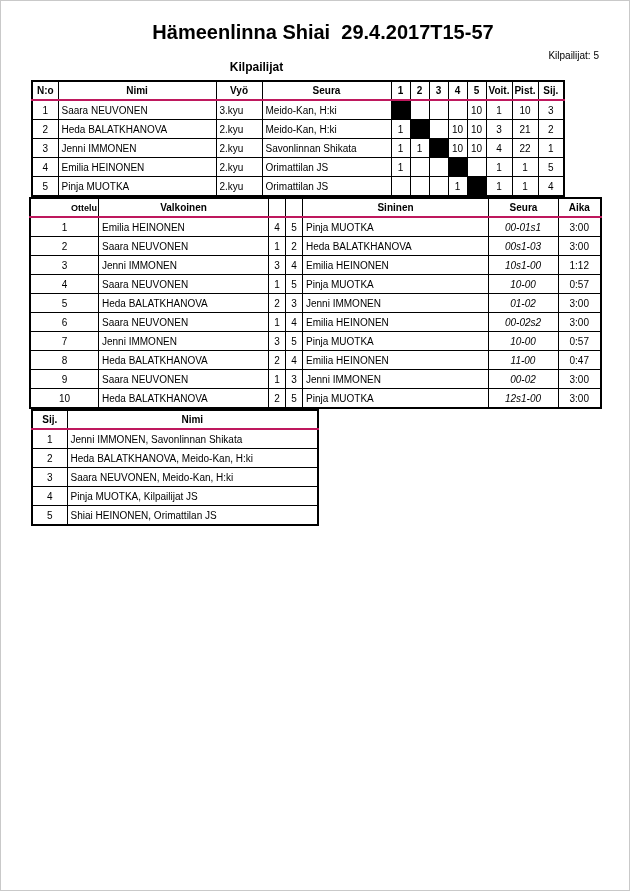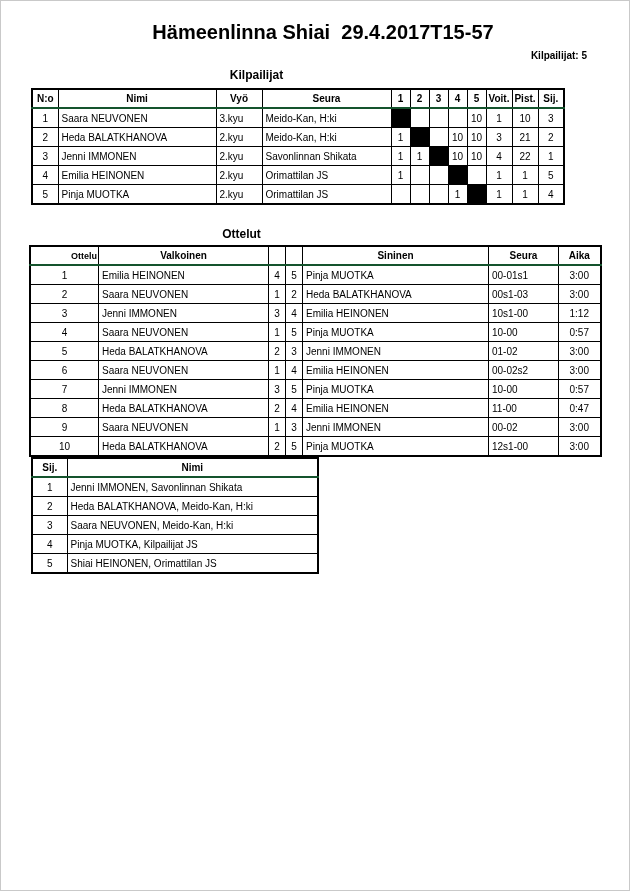--- a/index.html
+++ b/index.html
@@ -1,30 +1,30 @@
 <!DOCTYPE html>
 <html><head>
 <meta charset="utf-8">
 <style>
   html,body{margin:0;padding:0;}
   body{width:630px;height:891px;background:#e8e8e8;font-family:"Liberation Sans","DejaVu Sans",sans-serif;color:#000;}
   .page{position:relative;width:630px;height:891px;background:#fff;border:1px solid #c9c9c9;box-sizing:border-box;overflow:hidden;}
   .title-row{display:flex;justify-content:center;align-items:baseline;padding-top:20px;font-weight:bold;font-size:20px;white-space:pre;margin-left:16px;}
-  .count{position:absolute;top:49px;right:42px;font-size:10px;font-weight:bold;}
+  .count{position:absolute;top:49px;right:30px;font-size:10px;font-weight:normal;}
   .sec{font-weight:bold;font-size:12px;text-align:center;box-sizing:border-box;}
-  .sec1{width:527px;margin:24px 0 6px 30px;padding-right:76px;}
+  .sec1{width:527px;margin:16px 0 6px 30px;padding-right:76px;}
   .sec2{width:529px;margin:22px 0 4px 28px;padding-right:104px;}
   .sec3{width:286px;margin:18px 0 4px 30px;}
   table{border-collapse:collapse;table-layout:fixed;font-size:10px;margin-left:30px;border:2px solid #000;}
   .tbl2{margin-left:28px;}
   td,th{border:1px solid #000;height:18px;padding:0 3px;overflow:hidden;white-space:nowrap;vertical-align:middle;text-align:left;}
   th{font-weight:bold;height:17px;text-align:center;padding:0 1px;}
-  thead tr th{border-bottom:2px solid #14532d;margin-left:23px;}
+  thead tr th{border-bottom:2px solid #be185d;margin-left:23px;}
   .c{text-align:center;padding:0 1px;}
-  .r{text-align:left;padding-right:4px;}
+  .r{text-align:center;padding-right:4px;font-style:italic;}
   .diag{background:#000;}
   .th-sm{font-size:9px;padding-left:40px;}
 </style>
 </head>
 <body>
 
 <div class="page">
 
   <div class="title-row">
     <span>Hämeenlinna Shiai  29.4.2017</span>
@@ -133,21 +133,20 @@
         <td class="c"></td>
         <td class="c">1</td>
         <td class="c diag"></td>
         <td class="c">1</td>
         <td class="c">1</td>
         <td class="c">4</td>
       </tr>
     </tbody>
   </table>
 
-  <div class="sec sec2">Ottelut</div>
 
   <table class="tbl2">
     <colgroup>
       <col style="width:30px">
         <col style="width:170px">
         <col style="width:17px">
         <col style="width:17px">
       <col style="width:186px">
         <col style="width:70px">
         <col style="width:42px">

